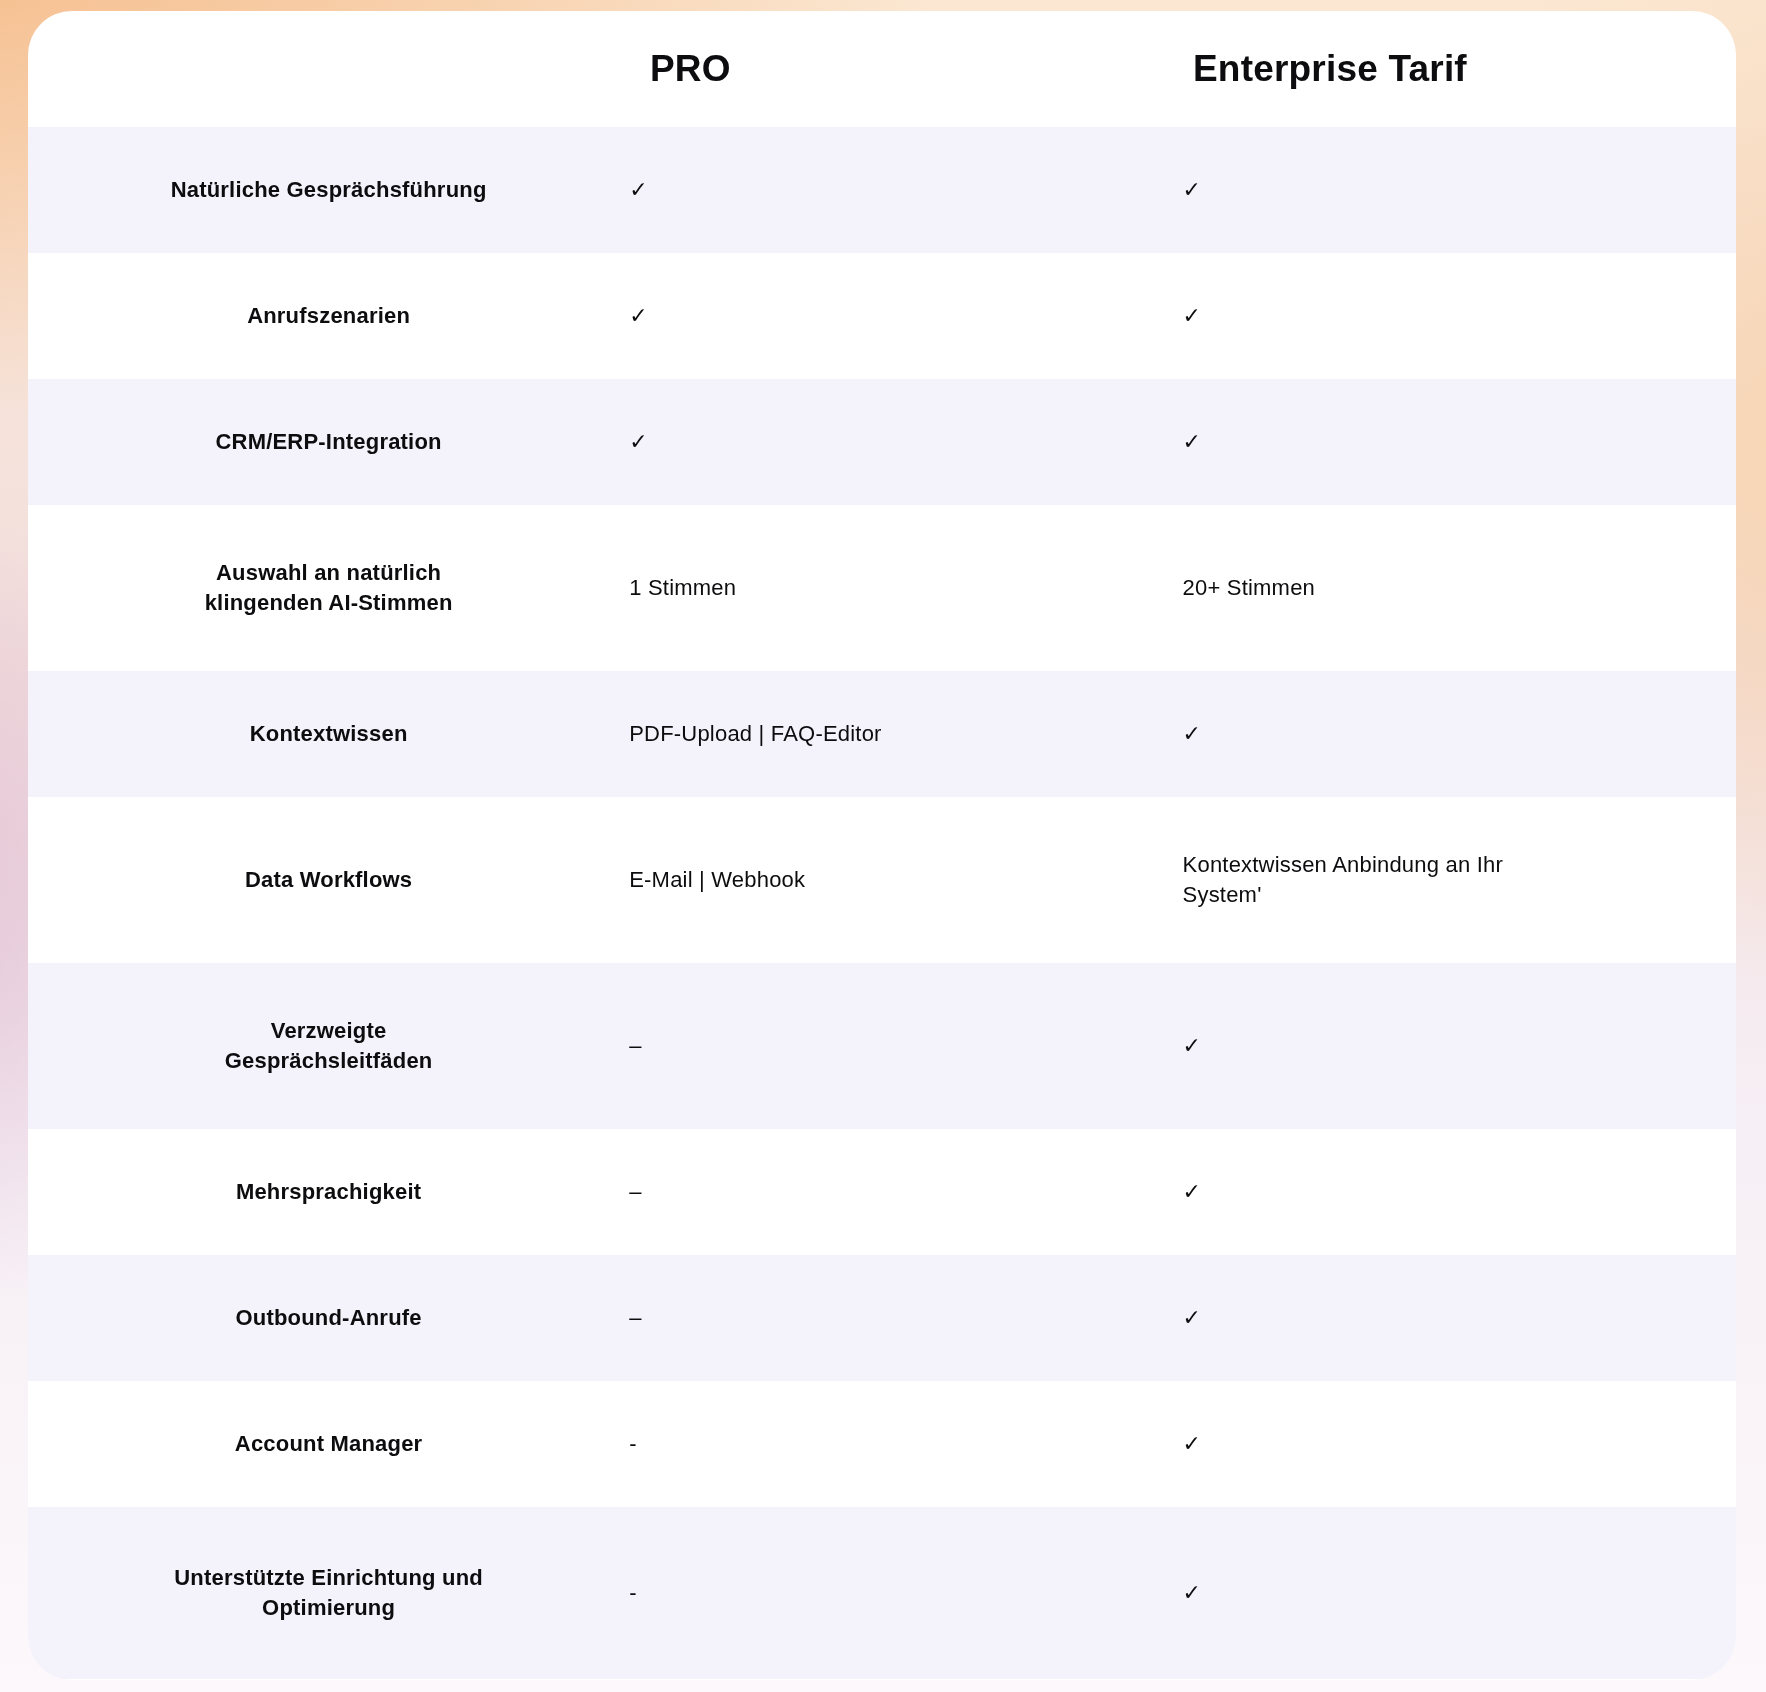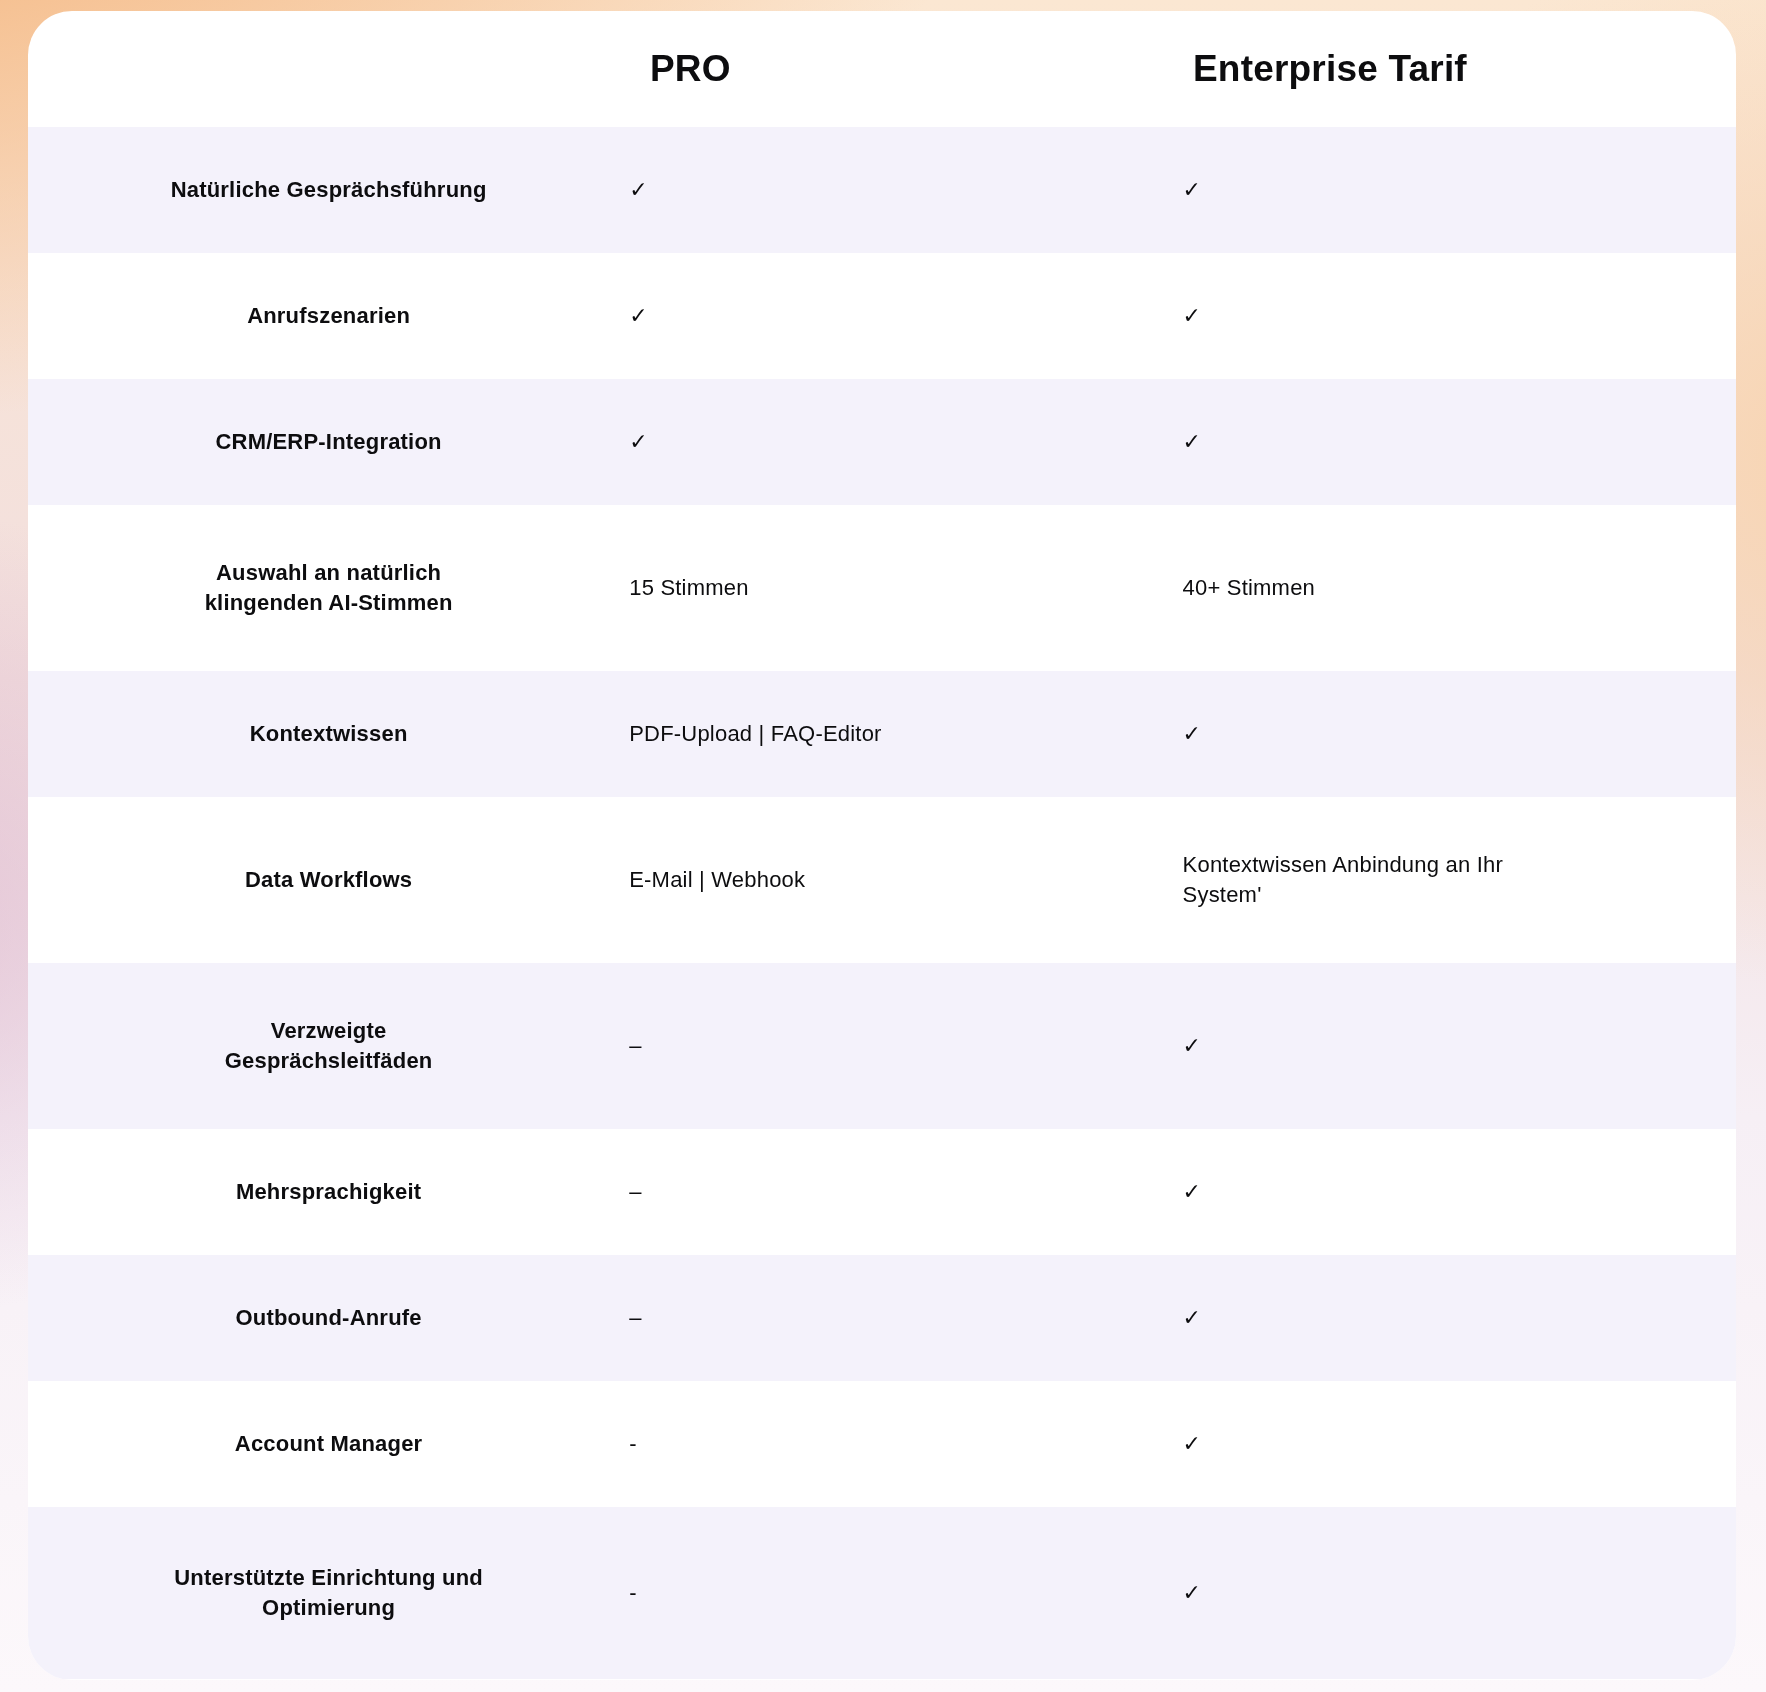--- a/index.html
+++ b/index.html
@@ -81,22 +81,22 @@
 
   <div class="row single lav">
     <div class="cell label-cell">CRM/ERP-Integration</div>
     <div class="cell value-cell">✓</div>
     <div class="cell value-cell">✓</div>
   </div>
 
   <div class="row tall">
     <div class="cell label-cell">Auswahl an natürlich
 klingenden AI-Stimmen</div>
-    <div class="cell value-cell">15 Stimmen</div>
-    <div class="cell value-cell">40+ Stimmen</div>
+    <div class="cell value-cell">1 Stimmen</div>
+    <div class="cell value-cell">20+ Stimmen</div>
   </div>
 
   <div class="row single lav">
     <div class="cell label-cell">Kontextwissen</div>
     <div class="cell value-cell">PDF-Upload | FAQ-Editor</div>
     <div class="cell value-cell">✓</div>
   </div>
 
   <div class="row tall">
     <div class="cell label-cell">Data Workflows</div>

